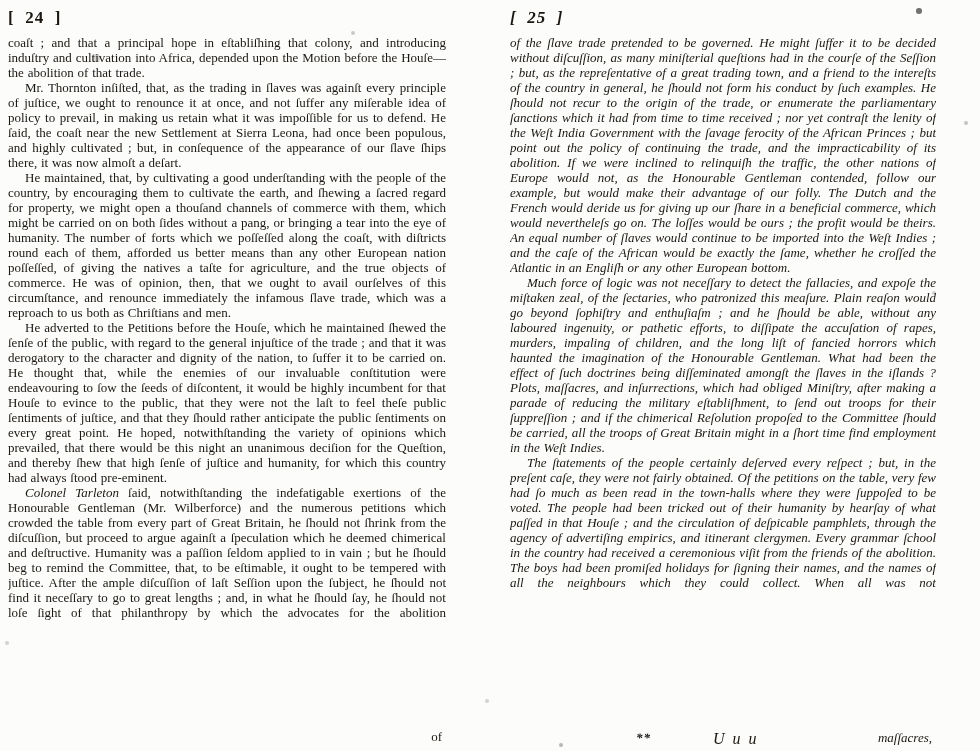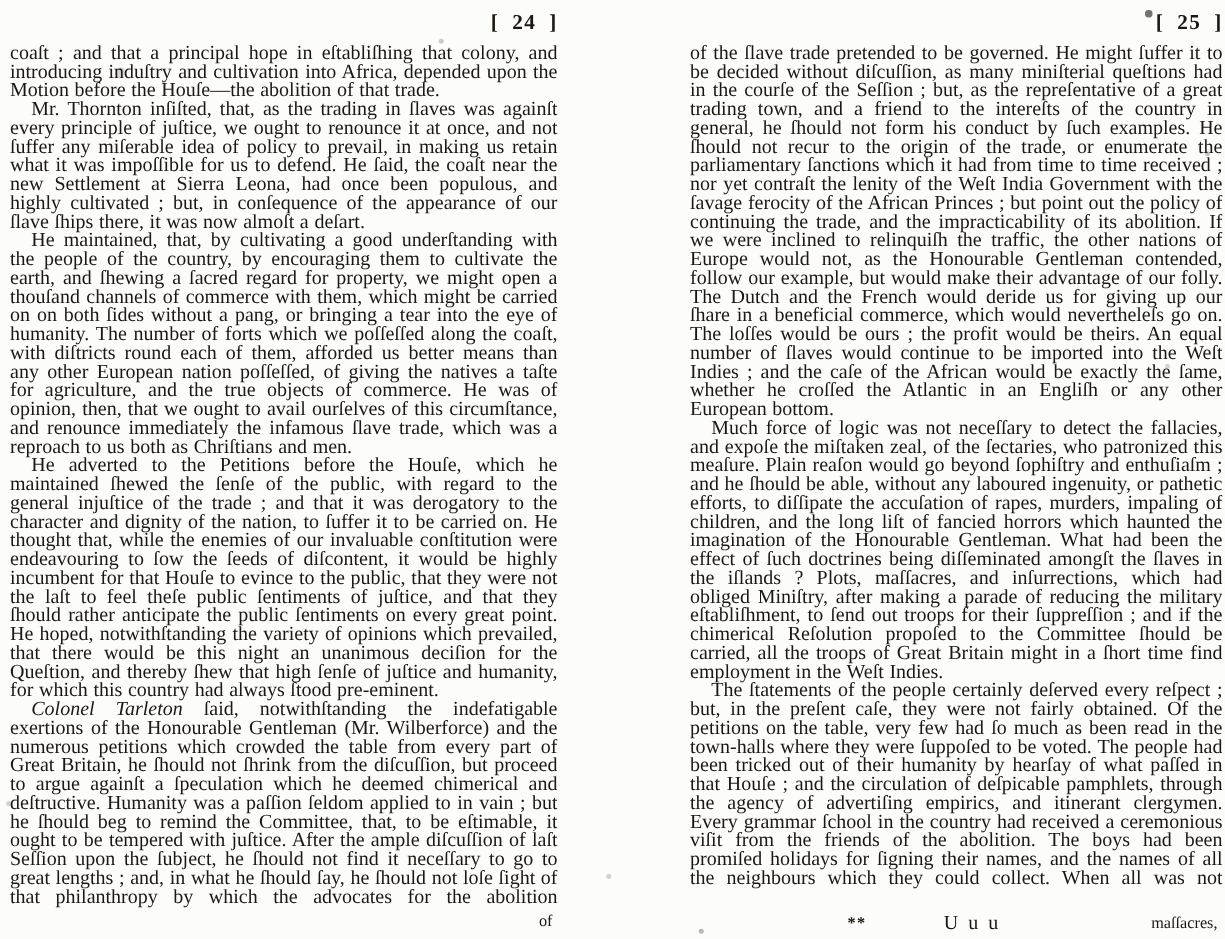--- a/index.html
+++ b/index.html
@@ -6,36 +6,36 @@
   body {
     width: 980px; height: 751px;
     position: relative;
     background: #fcfcfa;
     overflow: hidden;
     font-family: "Liberation Serif", "DejaVu Serif", serif;
     color: #1b1712;
   }
   .page { position: absolute; top: 0; height: 751px; }
   .page-left  { left: 8px;  width: 438px; }
-  .page-right { left: 552px; width: 426px; }
+  .page-right { left: 510px; width: 426px; font-style: italic; }
 
   .page-header {
     margin-top: 8px;
-    text-align: right;
+    text-align: left;
     font-size: 17px;
     font-weight: bold;
     white-space: pre;
     letter-spacing: 1px;
   }
 
   .page-body {
     margin-top: 7px;
     height: 692px;
     overflow: hidden;
-    font-size: 16px;
+    font-size: 13px;
     line-height: 15px;
     text-align: justify;
     word-spacing: 0.5px;
   }
   p.para { margin: 0; }
   p.para.indent { text-indent: 17px; }
   p.para.cont { text-align-last: justify; }
   p.para em { font-style: italic; }
 
   .catchword-line {

